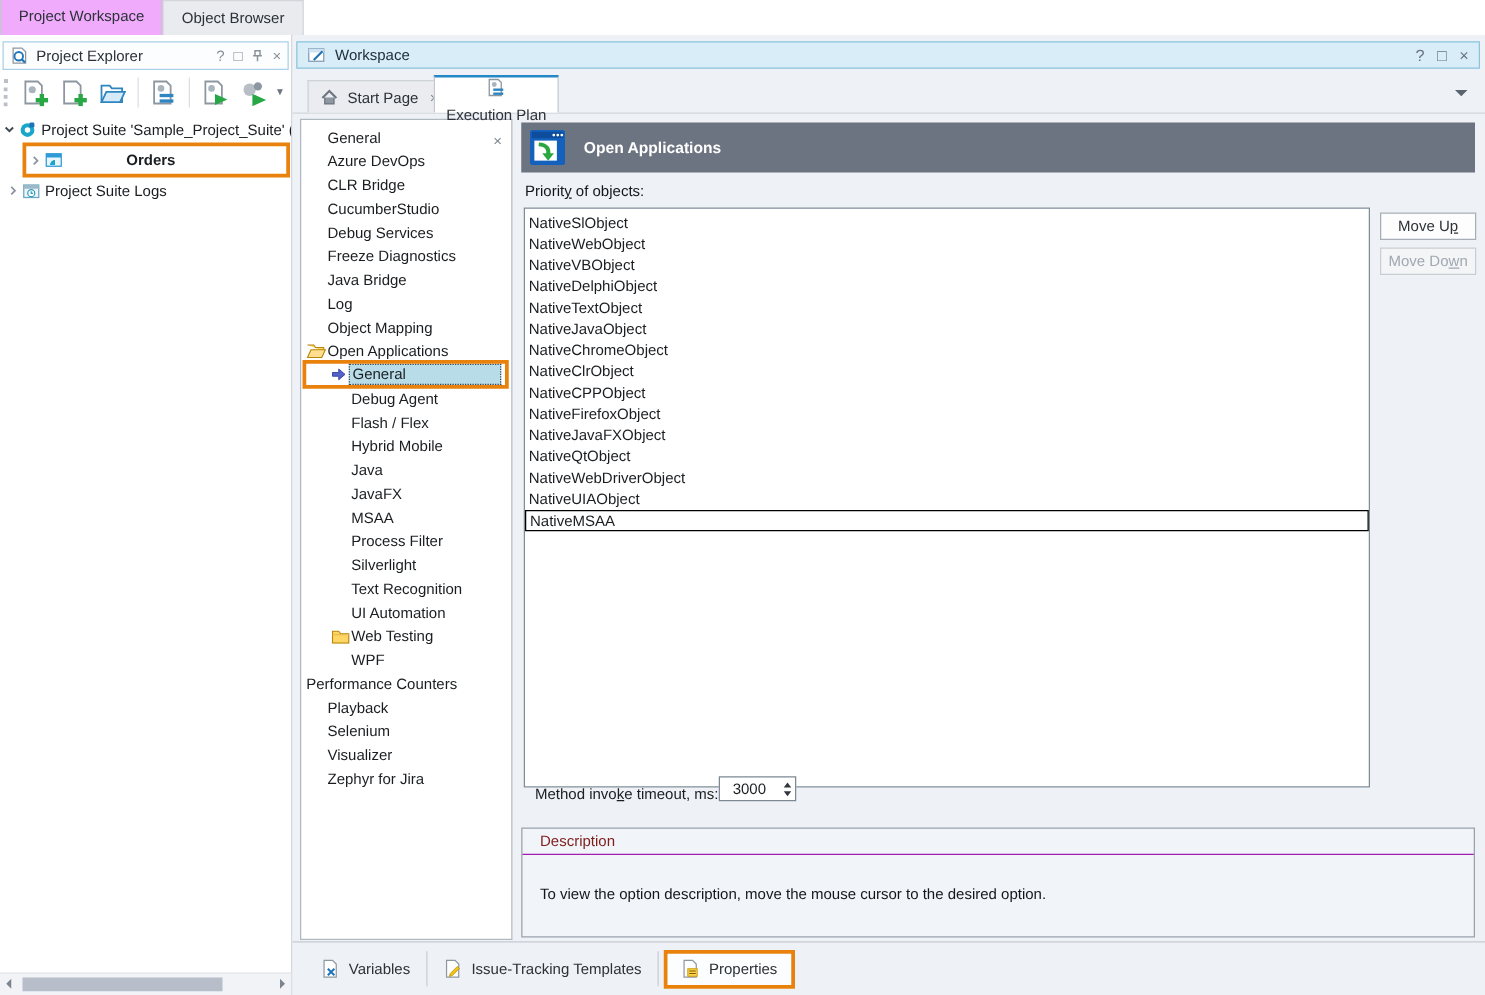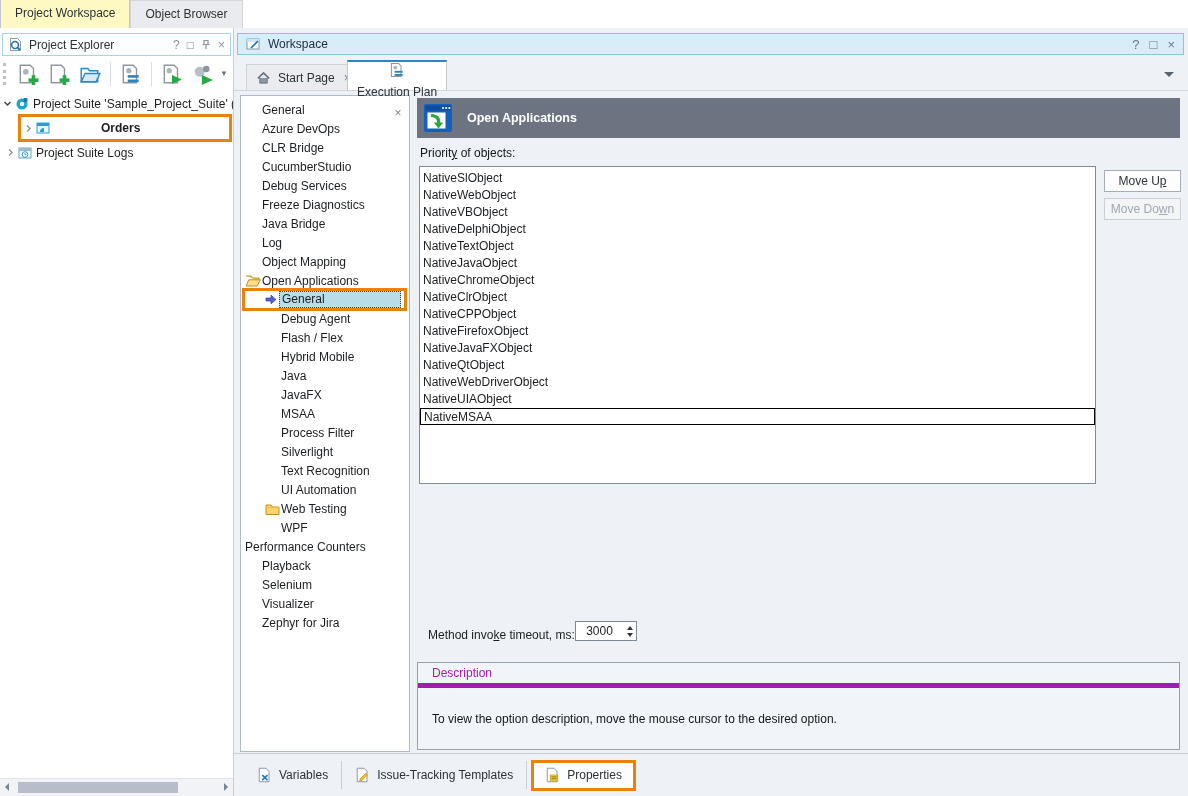--- a/index.html
+++ b/index.html
@@ -1,21 +1,21 @@
 <!DOCTYPE html>
 <html><head>
 <meta charset="utf-8">
 <style>
   html,body{margin:0;padding:0;}
   body{width:1188px;height:796px;position:relative;overflow:hidden;
        font-family:"Liberation Sans","DejaVu Sans",sans-serif;font-size:12px;color:#1b1e21;background:#fff;}
   
   .top-strip{position:absolute;left:0;top:0;width:1188px;height:28px;background:#fff;border-bottom:1px solid #e2e4e7;display:flex;align-items:flex-end;}
   .wtab{height:27px;line-height:26px;padding:0 14px;background:#e9ebee;border:1px solid #d2d6da;border-bottom:none;color:#2c3238;}
-  .wtab.active{background:#fef9c3;border-color:#c3c8cd;height:28px;line-height:27px;z-index:2;}
+  .wtab.active{background:#f0abfc;border-color:#c3c8cd;height:28px;line-height:27px;z-index:2;}
   
   .left{position:absolute;left:0;top:28px;width:234px;height:768px;background:#fff;border-right:1px solid #c6ccd3;display:flex;flex-direction:column;box-sizing:border-box;}
   .pe-header{margin:5px 2px 0 2px;height:21px;border:1px solid #a9d2e6;background:#fbfdff;display:flex;align-items:center;padding:0 5px;gap:6px;flex:none;}
   .pe-title{flex:1;color:#2c3238;}
   .hdr-ics{display:flex;align-items:center;gap:7px;color:#8a929b;font-size:12px;}
   .hdr-ic{cursor:default;line-height:1;}
   .pe-toolbar{height:35px;display:flex;align-items:center;padding:0 3px;gap:3px;flex:none;}
   .grip{width:3px;height:22px;border-left:3px dotted #b9c0c8;margin-right:2px;}
   .tbtn{width:28px;height:28px;display:flex;align-items:center;justify-content:center;}
   .tsep{width:1px;height:24px;background:#d9dee3;margin:0 3px;}
@@ -52,35 +52,35 @@
   .st-ic{width:18px;flex:none;display:flex;justify-content:center;}
   .st-row.sel{padding-left:24px;z-index:1;}
   .sel-outline{position:absolute;left:1px;right:2px;top:-2px;bottom:-2px;border:3px solid #E8820D;pointer-events:none;}
   .sel-arrow{width:13px;margin-right:1px;display:flex;}
   .selbox{background:#b8dce8;border:1px dotted #3c4450;padding:0 4px 1px 2px;flex:1;margin-right:8px;}
   
   .band{position:absolute;left:183px;top:70px;width:763px;height:40px;background:#6d7481;display:flex;align-items:center;gap:14px;padding-left:6px;box-sizing:border-box;}
   .band-title{color:#fff;font-weight:bold;font-size:12.5px;}
   .plabel{position:absolute;left:186px;top:118px;color:#14171a;}
   .ak{text-decoration:underline;}
-  .plist{position:absolute;left:185px;top:138px;width:677px;height:318px;background:#fff;border:1px solid #7f8c99;box-sizing:border-box;padding-top:3px;}
+  .plist{position:absolute;left:185px;top:138px;width:677px;height:464px;background:#fff;border:1px solid #7f8c99;box-sizing:border-box;padding-top:3px;}
   .prow{height:17px;line-height:16px;padding-left:3px;box-sizing:border-box;}
   .prow.psel{border:1px solid #000;}
   .btn{position:absolute;left:870px;width:77px;height:22px;box-sizing:border-box;background:#fdfdfe;border:1px solid #a6adb6;color:#2c3238;display:flex;align-items:center;justify-content:center;}
   .btn.disabled{background:#f4f5f7;border-color:#c9ced5;color:#a0a8b1;}
   .cbrow{position:absolute;left:193px;top:570px;height:18px;display:flex;align-items:center;gap:6px;}
   .cbox{width:14px;height:14px;box-sizing:border-box;border:1px solid #7e8894;background:#fff;display:flex;align-items:center;justify-content:center;}
   .torow{position:absolute;left:194px;top:597px;height:20px;display:flex;align-items:center;}
   .spin{position:absolute;left:341px;top:593px;width:62px;height:20px;box-sizing:border-box;border:1px solid #7e8894;background:#fff;display:flex;}
   .spin-val{flex:1;text-align:center;line-height:18px;}
   .spin-btns{width:13px;display:flex;flex-direction:column;justify-content:center;align-items:center;gap:3px;}
   .tri-up{width:0;height:0;border:3px solid transparent;border-bottom:4px solid #30363c;}
   .tri-dn{width:0;height:0;border:3px solid transparent;border-top:4px solid #30363c;}
   .desc{position:absolute;left:183px;top:634px;width:763px;height:88px;box-sizing:border-box;background:#f1f4f8;border:1px solid #98a2ad;}
-  .desc-hd{height:20px;line-height:20px;padding-left:14px;border-bottom:5px solid #a21caf;color:#a21caf;}
+  .desc-hd{height:20px;line-height:20px;padding-left:14px;border-bottom:1px solid #a21caf;color:#7f1d1d;}
   .desc-tx{padding:24px 0 0 14px;color:#14171a;}
   
   .bbar{position:absolute;left:0;top:725px;width:954px;height:43px;border-top:1px solid #c6ccd3;display:flex;align-items:center;padding-left:10px;box-sizing:border-box;}
   .btab{display:flex;align-items:center;gap:7px;padding:0 13px;height:30px;color:#2c3238;}
   .bsep{width:1px;height:28px;background:#c9ced4;}
   .btab.hl{border:3px solid #E8820D;background:#fcfdfe;height:31px;box-sizing:border-box;padding:0 11px;margin-left:4px;}
   svg{display:block;}
 </style>
 </head>
 <body>

